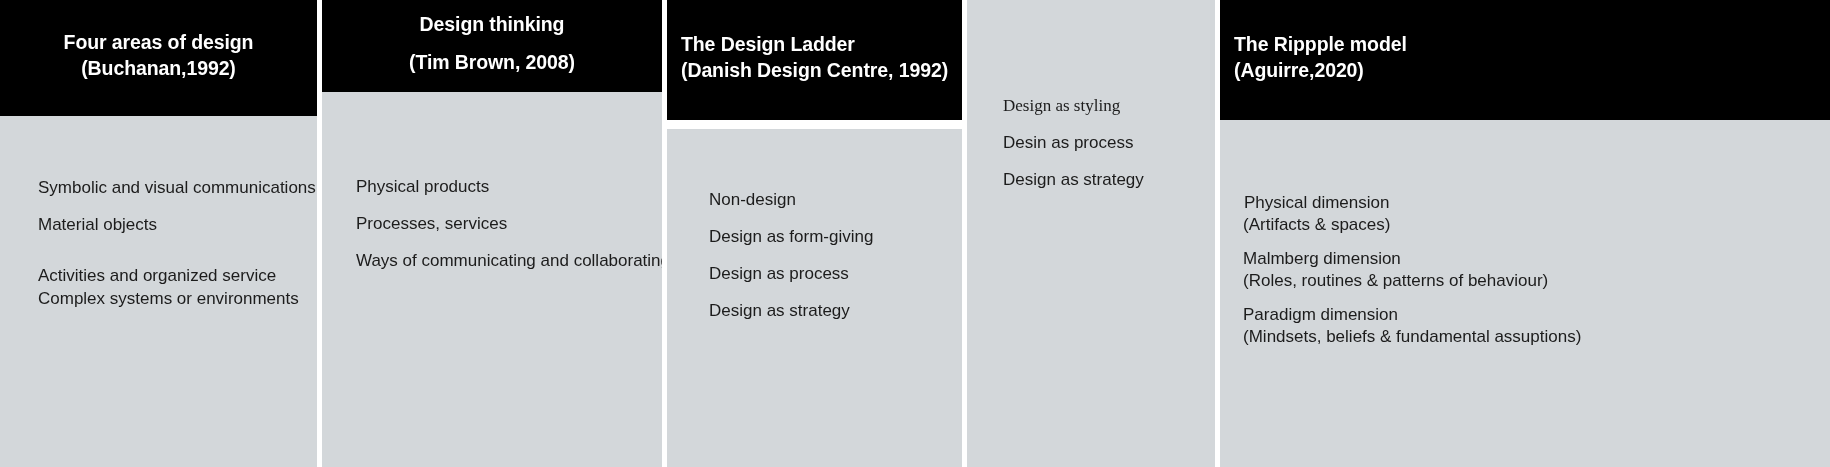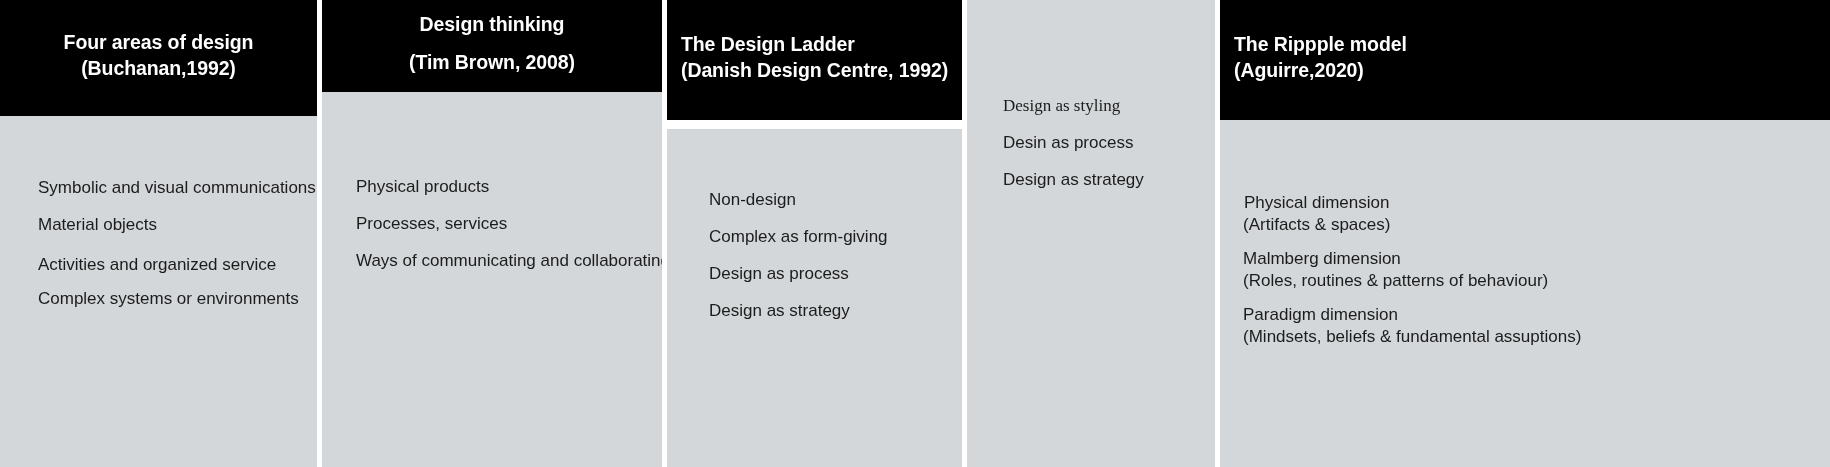--- a/index.html
+++ b/index.html
@@ -82,21 +82,21 @@
 <div id="board">
 
   <div class="column" style="flex:0 0 317px;">
     <div class="col-header center" style="height:116px;text-align:right;">
       <span class="hdr-line">Four areas of design</span>
       <span class="hdr-line">(Buchanan,1992)</span>
     </div>
     <div class="col-body">
       <div class="item" style="left:38px; top:61px;">Symbolic and visual communications</div>
       <div class="item" style="left:38px; top:98px;">Material objects</div>
-      <div class="item" style="left:38px; top:138px;">Activities and organized service</div>
+      <div class="item" style="left:38px; top:149px;">Activities and organized service</div>
       <div class="item" style="left:38px; top:172px;">Complex systems or environments</div>
     </div>
   </div>
 
   <div class="col-gap" style="flex:0 0 5px;"></div>
 
   <div class="column" style="flex:0 0 340px;">
     <div class="col-header center" style="height:92px;gap:12px;">
       <span class="hdr-line">Design thinking</span>
       <span class="hdr-line">(Tim Brown, 2008)</span>
@@ -110,21 +110,21 @@
 
   <div class="col-gap" style="flex:0 0 5px;"></div>
 
   <div class="column" style="flex:0 0 268px;gap:9px;">
     <div class="col-header left" style="height:120px;">
       <span class="hdr-line">The Design Ladder</span>
       <span class="hdr-line">(Danish Design Centre, 1992)</span>
     </div>
     <div class="col-body">
       <div class="item" style="left:42px; top:60px;">Non-design</div>
-      <div class="item" style="left:42px; top:97px;">Complex as form-giving</div>
+      <div class="item" style="left:42px; top:97px;">Design as form-giving</div>
       <div class="item" style="left:42px; top:134px;">Design as process</div>
       <div class="item" style="left:42px; top:171px;">Design as strategy</div>
     </div>
   </div>
 
   <div class="col-gap" style="flex:0 0 5px;"></div>
 
   <div class="column" style="flex:0 0 248px;">
     <div class="col-body">
       <div class="item" style="left:36px; top:95px;font-family:Liberation Serif, serif;">Design as styling</div>

